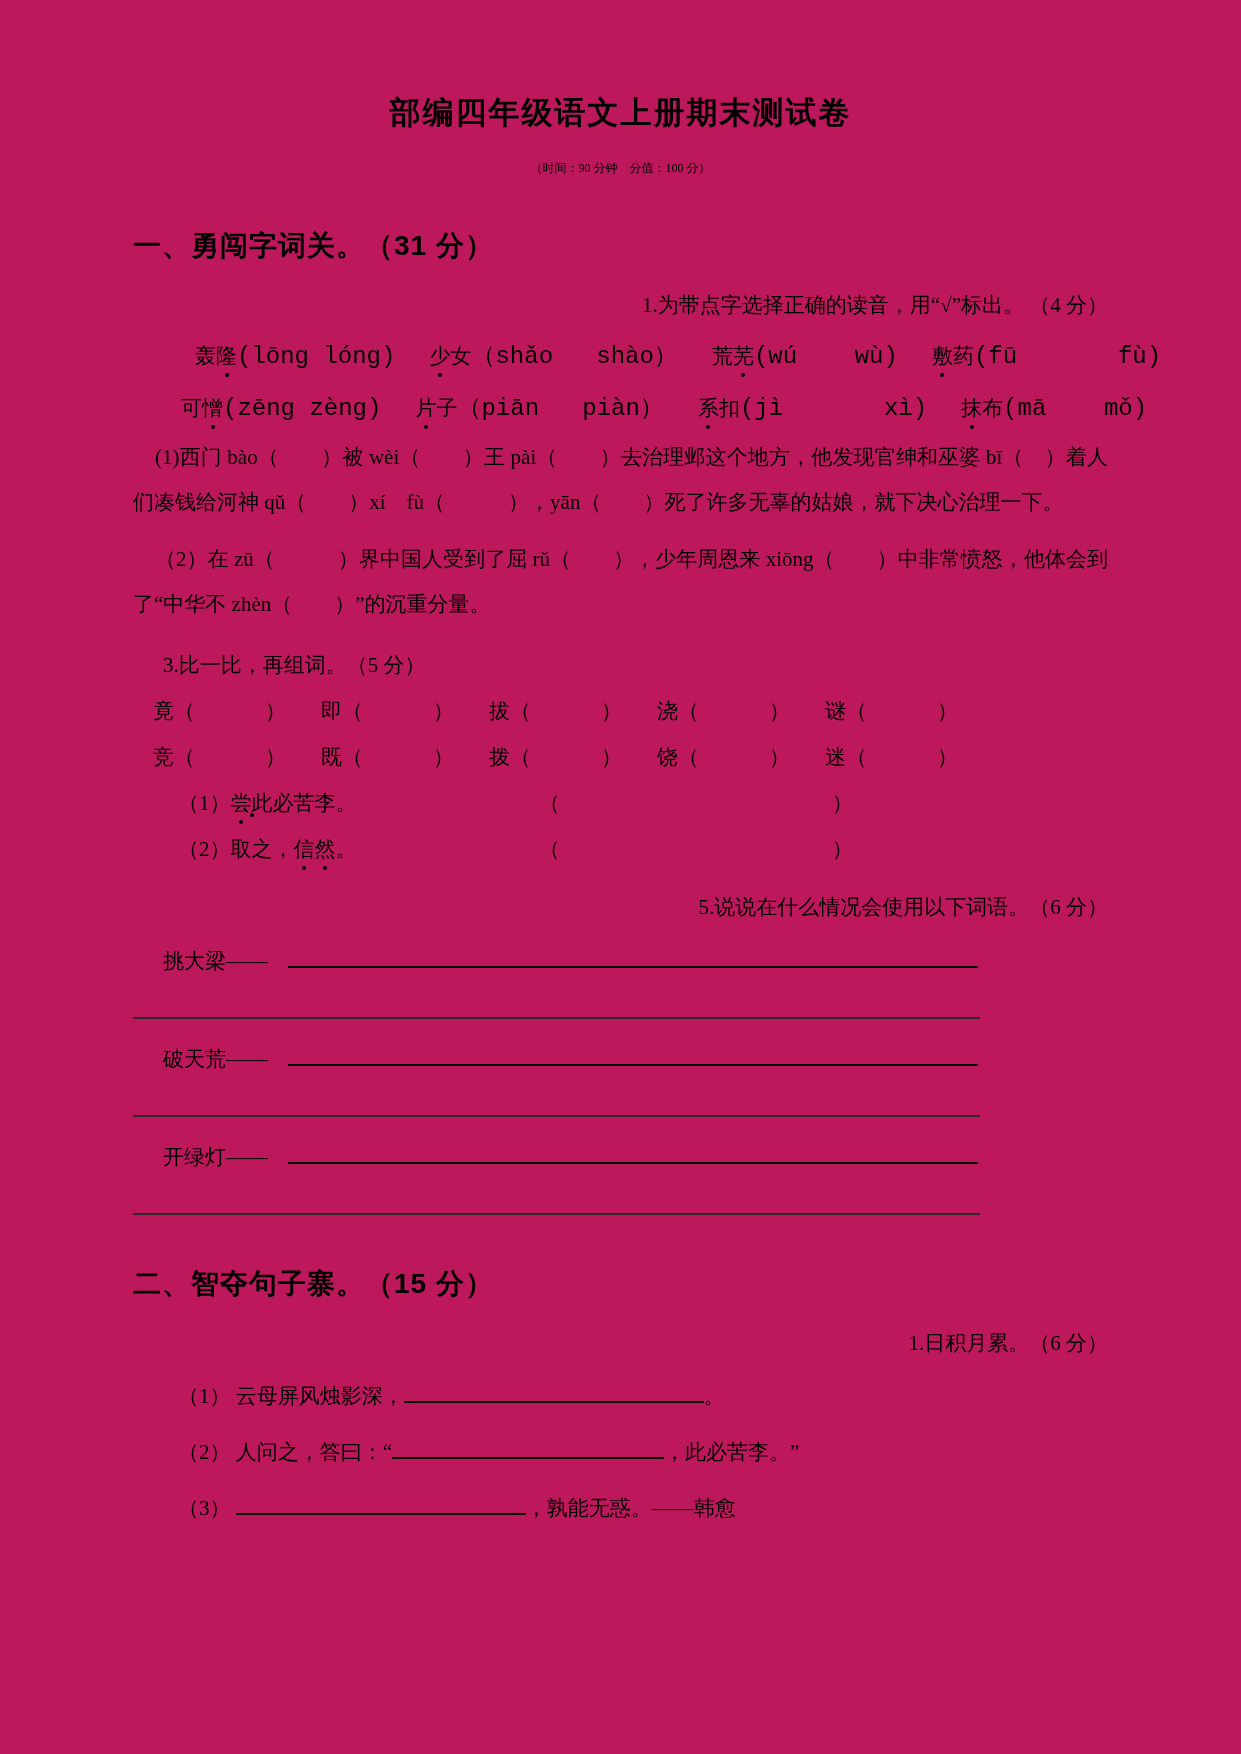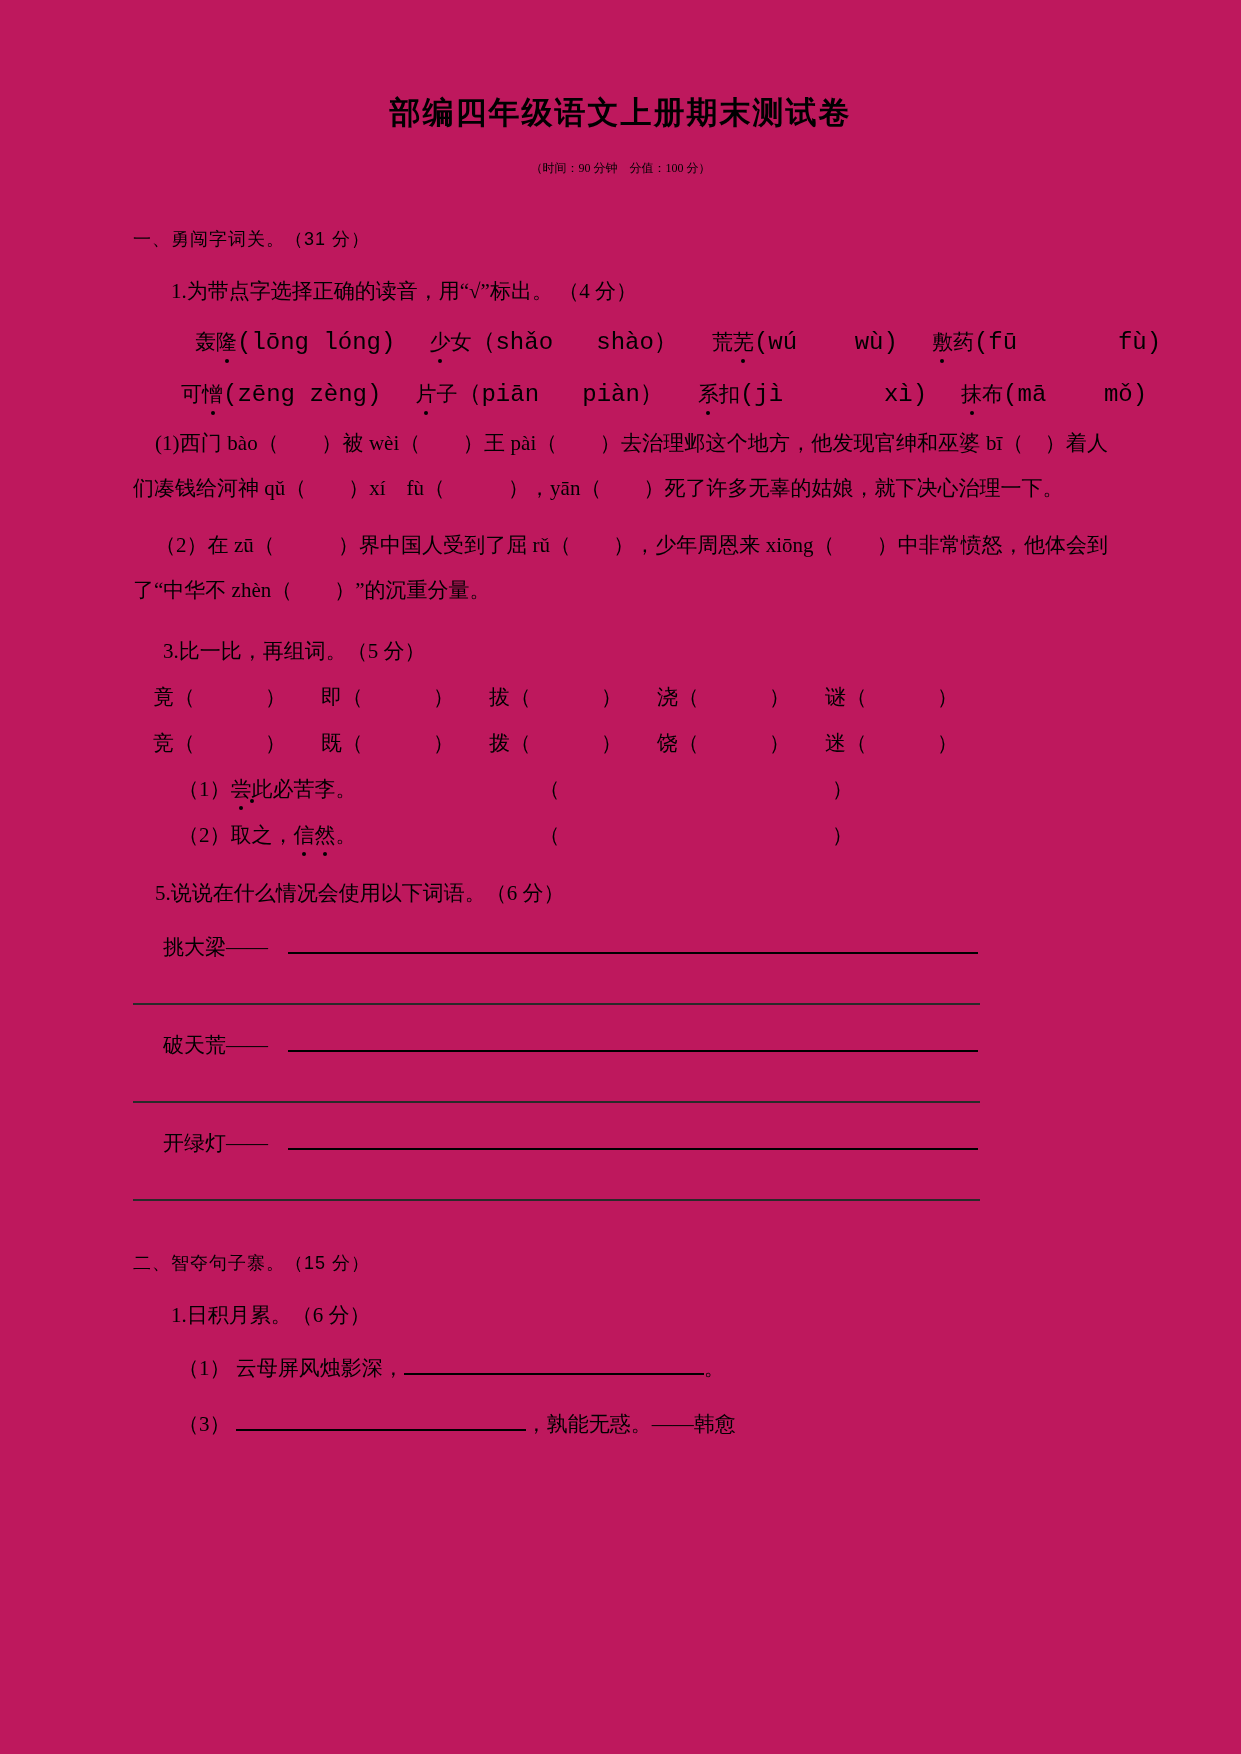--- a/index.html
+++ b/index.html
@@ -22,27 +22,27 @@
     font-family:"Liberation Serif","DejaVu Serif",serif;
     letter-spacing:2px;
     margin:0;
   }
   .meta{
     text-align:center;
     font-size:12px;
     margin-top:26px;
   }
   .sec-heading{
-    font-size:18px;
-    font-weight:normal;
+    font-size:28px;
+    font-weight:bold;
     font-family:"Liberation Sans","DejaVu Sans",sans-serif;
     margin-top:50px;
     letter-spacing:1px;
   }
-  .qlabel{margin-top:26px;margin-left:38px;}
+  .qlabel{margin-top:26px;margin-left:38px;text-align:right;}
   .qlabel-sm{margin-top:24px;margin-left:30px;}
   .pyrow{
     margin-top:20px;margin-left:62px;
     display:flex;gap:34px;align-items:baseline;
     font-size:21px;
   }
   .py{
     font-family:Liberation Mono, monospace;
     white-space:pre;
     font-size:24px;
@@ -182,16 +182,19 @@
   <div class="rule"></div>
 
   <div class="sec-heading">二、智夺句子寨。（15 分）</div>
 
   <div class="qlabel">1.日积月累。（6 分）</div>
 
   <div class="s2item">
     <span>（1）</span><span> 云母屏风烛影深，</span><span class="blank blank-a"></span><span>。</span>
   </div>
   <div class="s2item">
+    <span>（2）</span><span> 人问之，答曰：“</span><span class="blank blank-b"></span><span>，此必苦李。”</span>
+  </div>
+  <div class="s2item">
     <span>（3）</span><span> </span><span class="blank blank-c"></span><span>，孰能无惑。——韩愈</span>
   </div>
 
 </div>
 
 </body></html>

